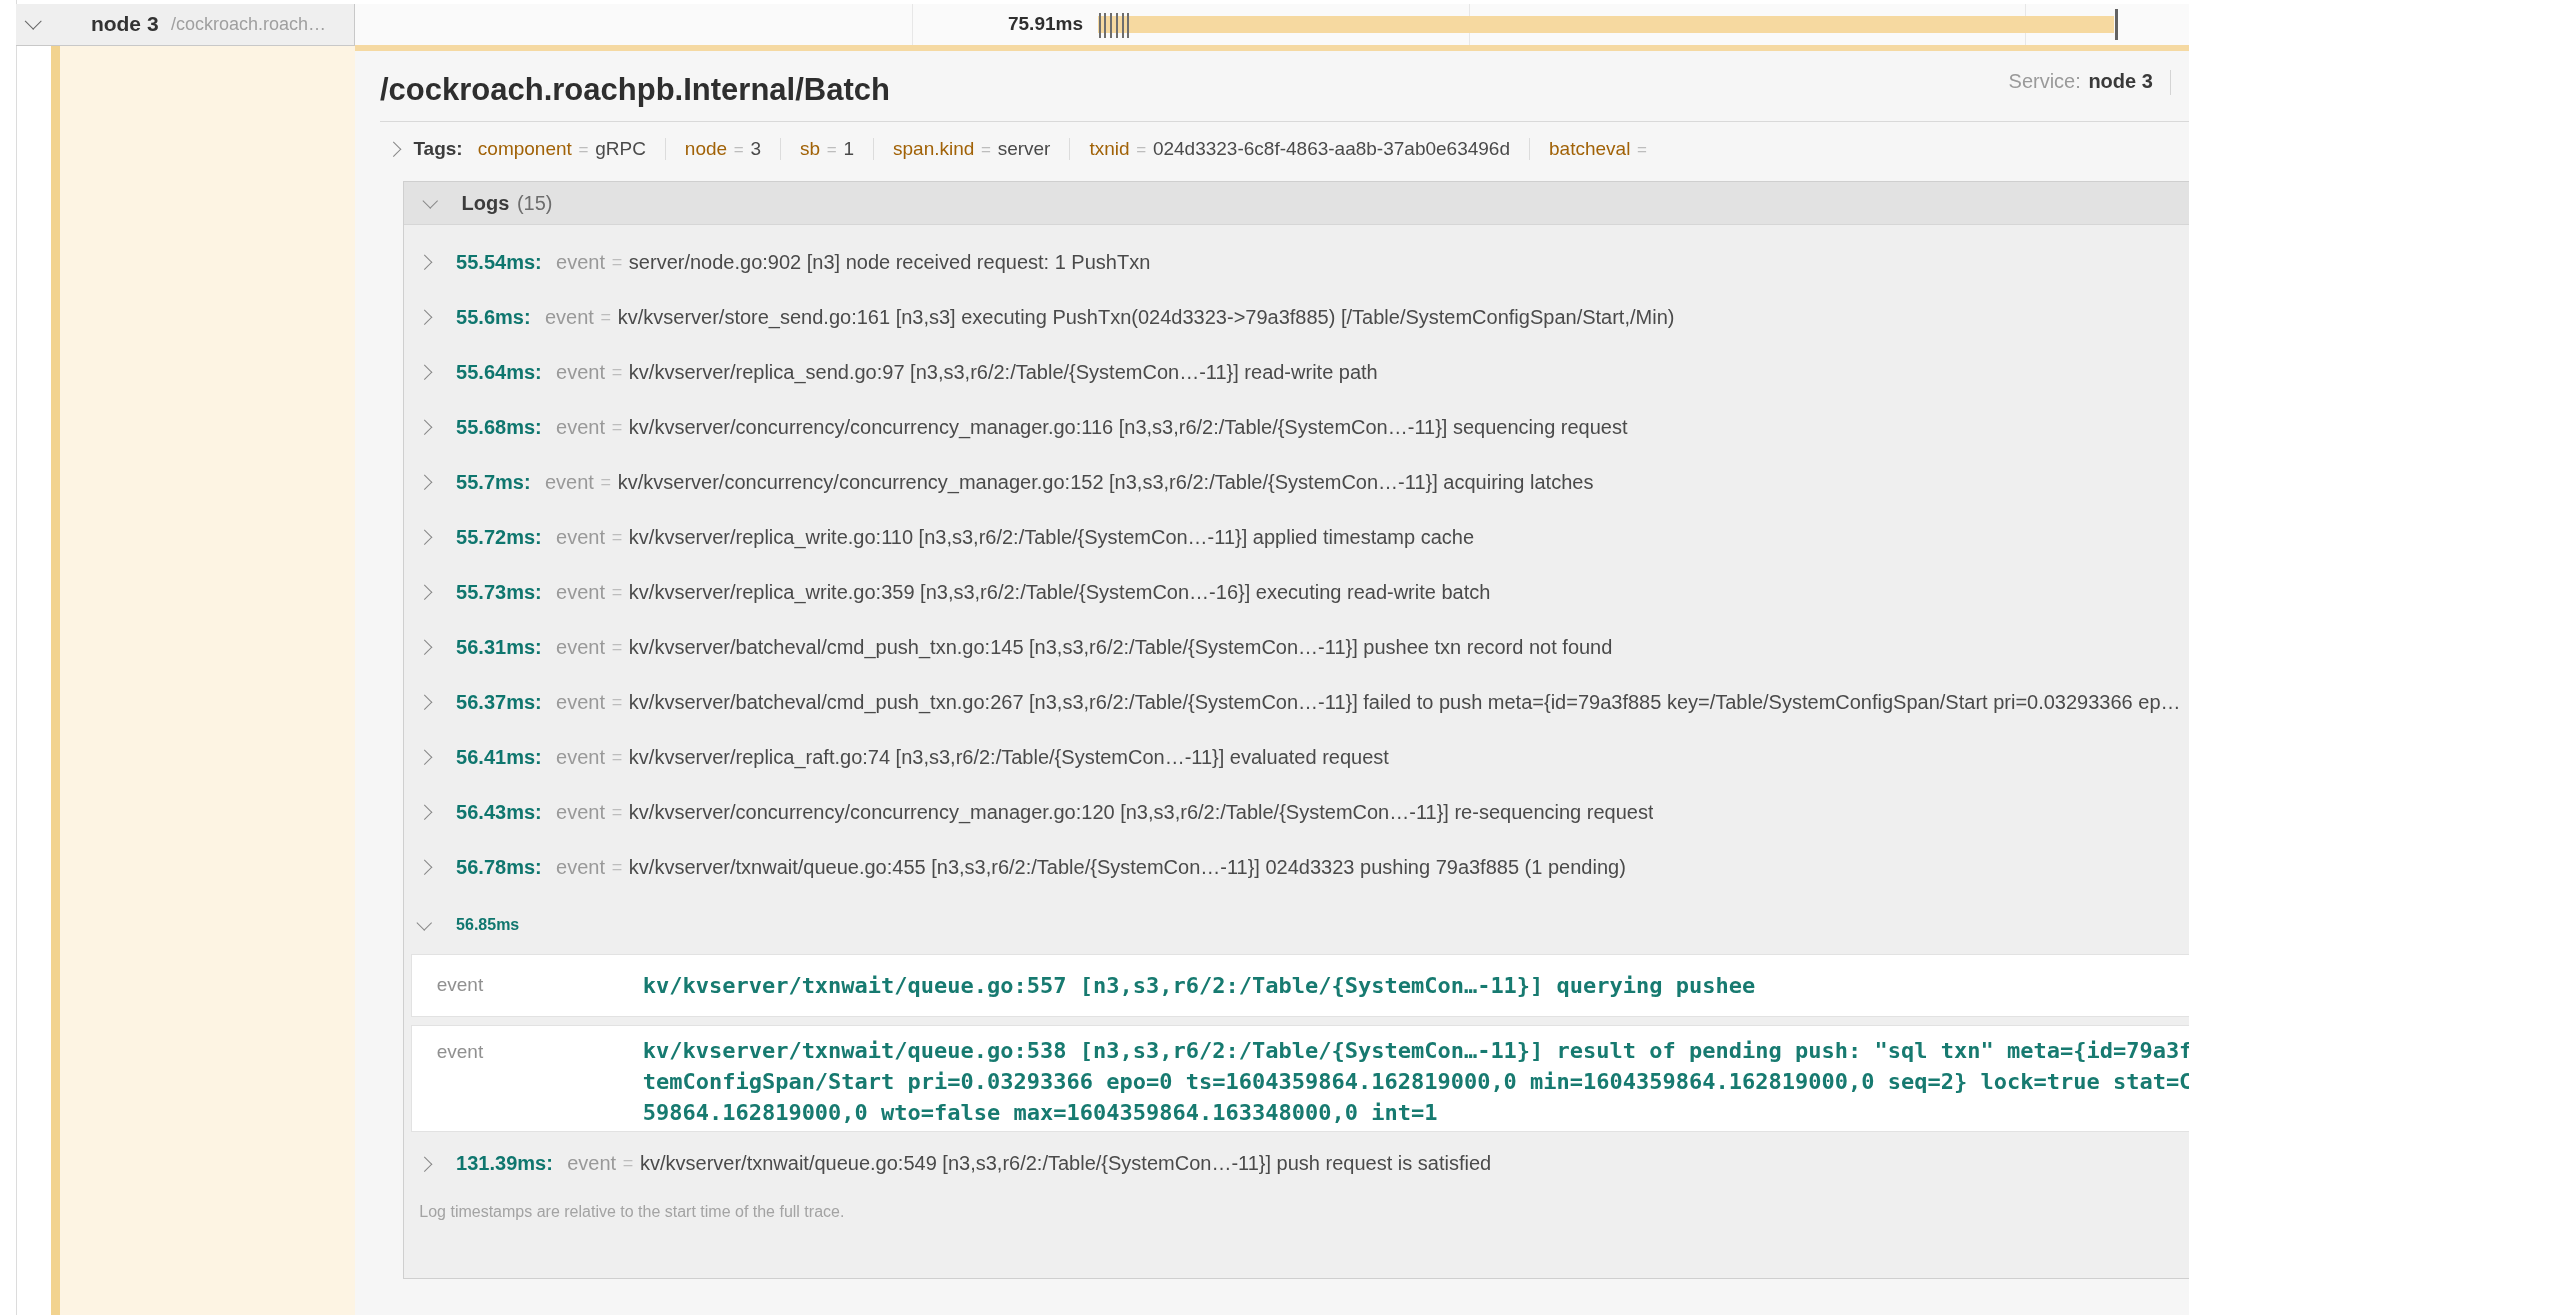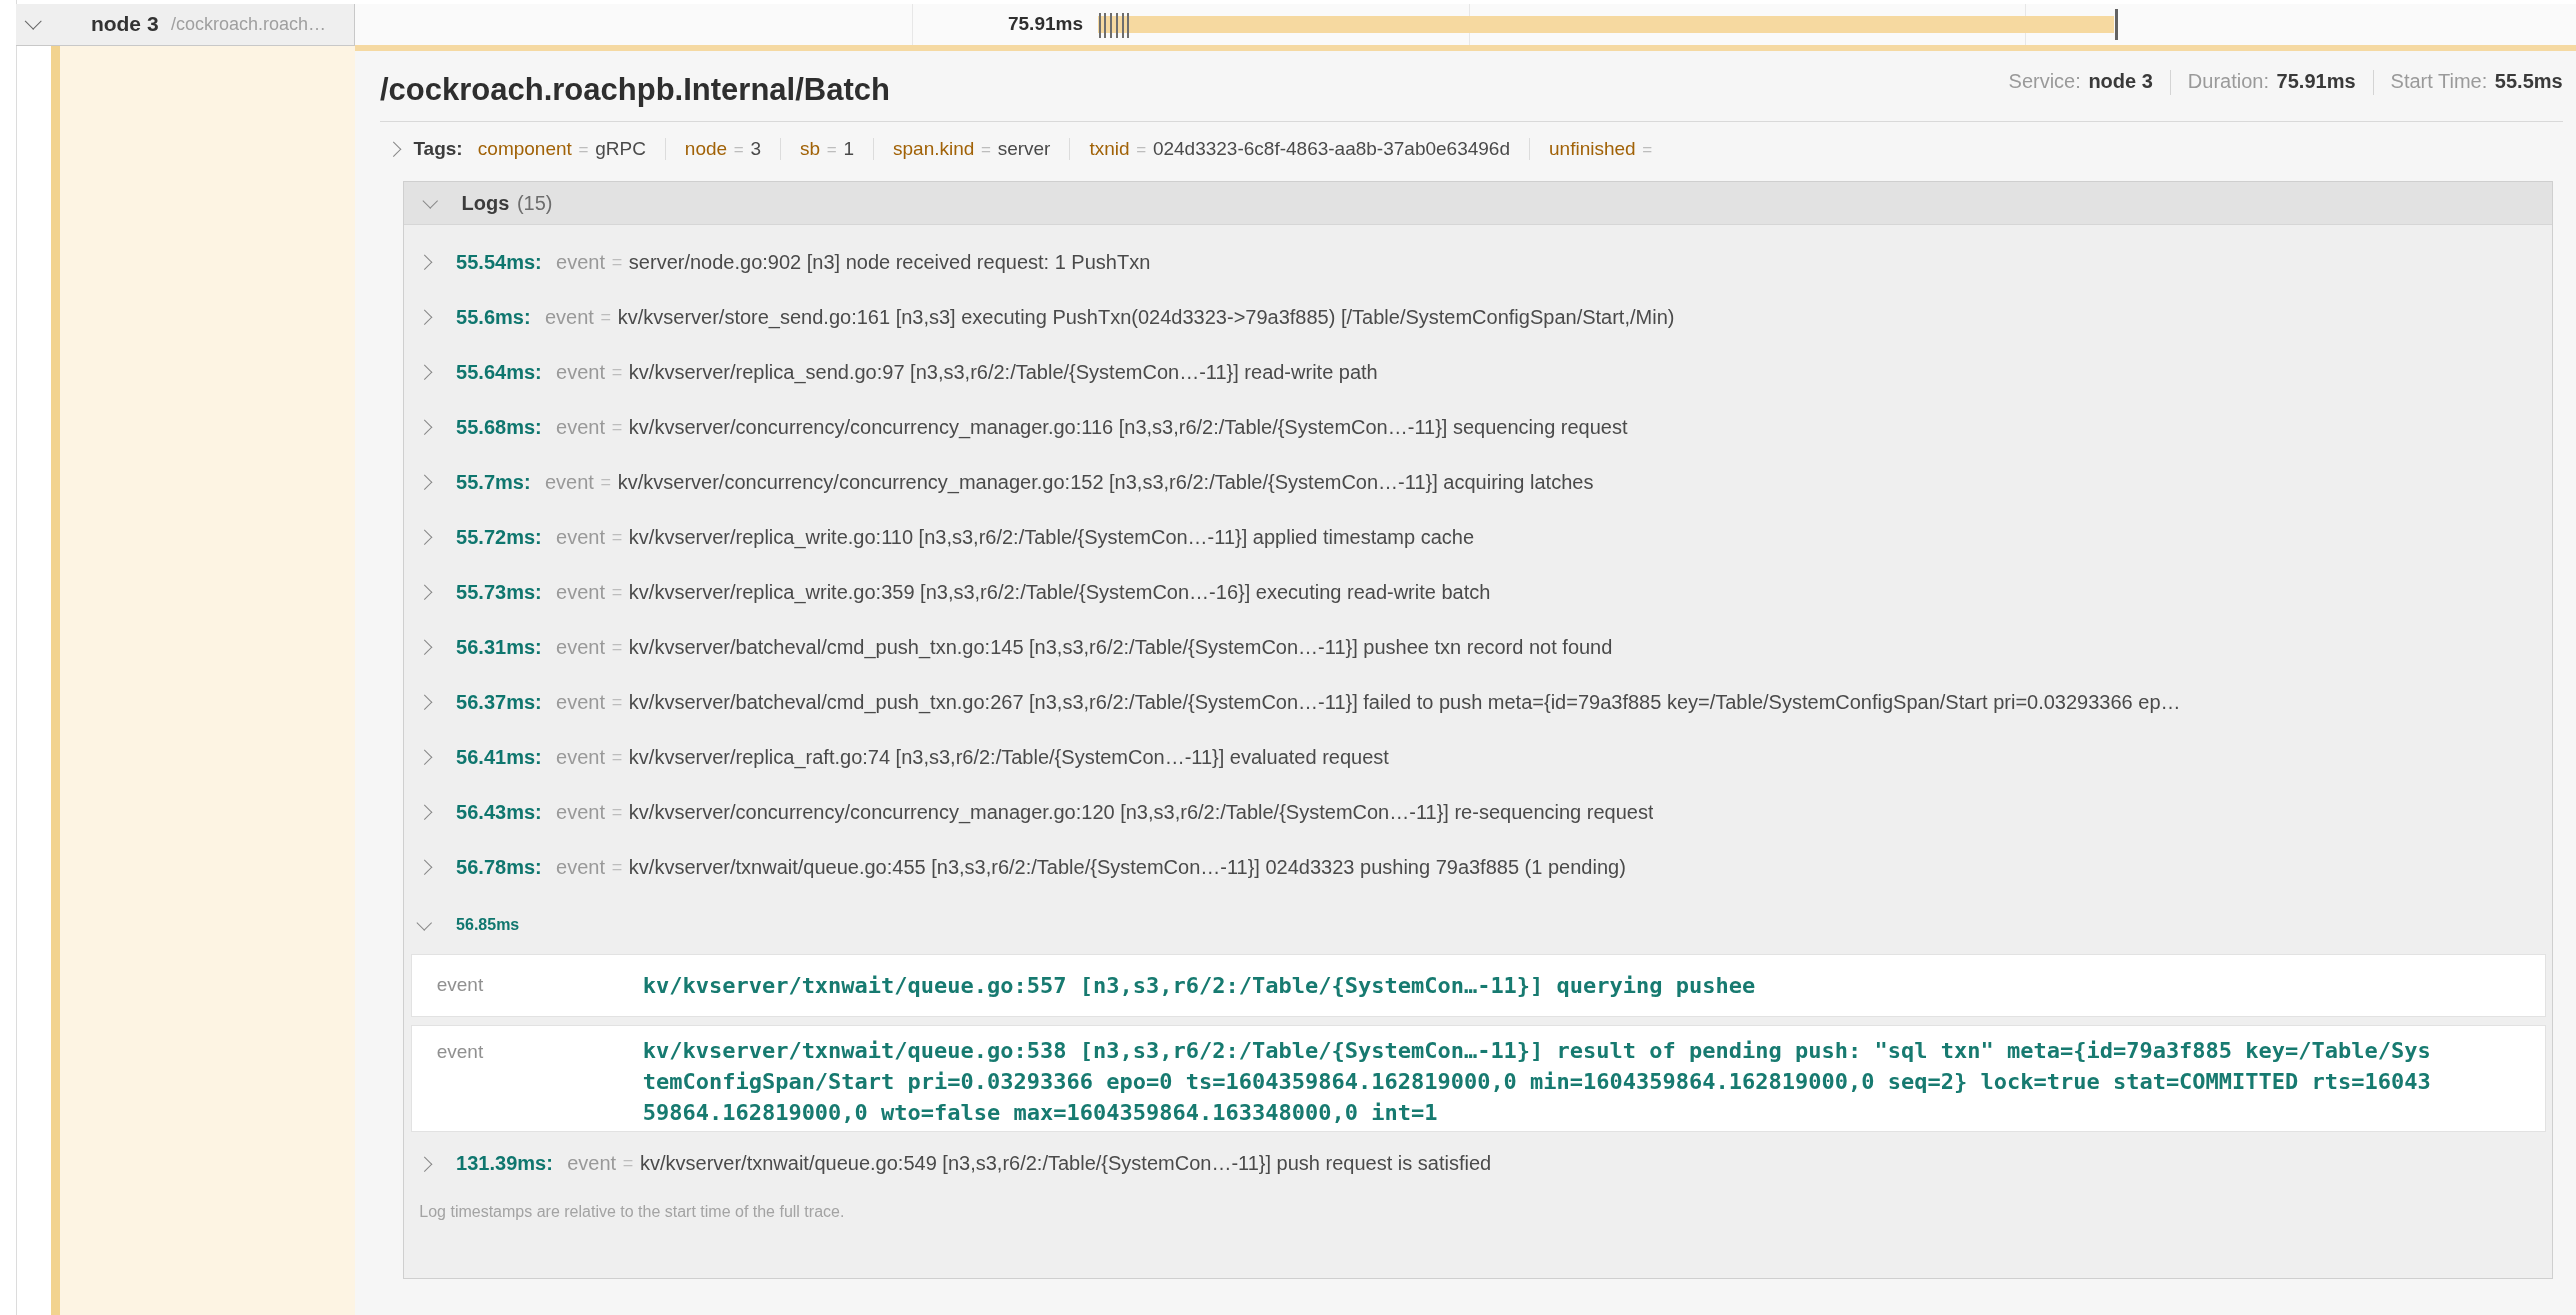--- a/index.html
+++ b/index.html
@@ -1,16 +1,16 @@
 <!DOCTYPE html>
 <html><head>
 <meta charset="utf-8">
 <style>
   html,body{margin:0;padding:0;background:#fff;}
-  .page{position:relative;width:2576px;height:1316px;overflow:hidden;background:#fff;
+  .page{position:relative;width:2189px;height:1316px;overflow:hidden;background:#fff;
         font-family:"Liberation Sans",sans-serif;color:#4d4d4d;}
 
   
   .rail-line{position:absolute;left:16px;top:0;width:1px;height:1316px;background:#dcdcdc;}
   .span-stripe{position:absolute;left:51px;top:3.8px;width:8.6px;height:1312px;background:#f2d38f;}
   .name-col-highlight{position:absolute;left:60px;top:45px;width:295px;height:1271px;background:#fdf4e3;}
 
   
   .span-row{position:absolute;left:16px;top:3.8px;width:2560px;height:41px;border-bottom:1px solid #c8c8c8;}
   .span-name-cell{position:absolute;left:0;top:0;width:338px;height:41px;background:#efefef;
@@ -143,21 +143,21 @@
         <span class="tag-item">
           <span class="tag-key">sb</span><span class="tag-eq">=</span><span class="tag-val">1</span>
         </span>
         <span class="tag-item">
           <span class="tag-key">span.kind</span><span class="tag-eq">=</span><span class="tag-val">server</span>
         </span>
         <span class="tag-item">
           <span class="tag-key">txnid</span><span class="tag-eq">=</span><span class="tag-val">024d3323-6c8f-4863-aa8b-37ab0e63496d</span>
         </span>
         <span class="tag-item">
-          <span class="tag-key">unfinished</span><span class="tag-eq">=</span><span class="tag-val"></span>
+          <span class="tag-key">batcheval</span><span class="tag-eq">=</span><span class="tag-val"></span>
         </span>
       </div>
 
       <div class="logs-box">
         <div class="logs-header">
           <span class="chev down"></span>
           <span class="logs-title">Logs</span>
           <span class="logs-count">(15)</span>
         </div>
 

